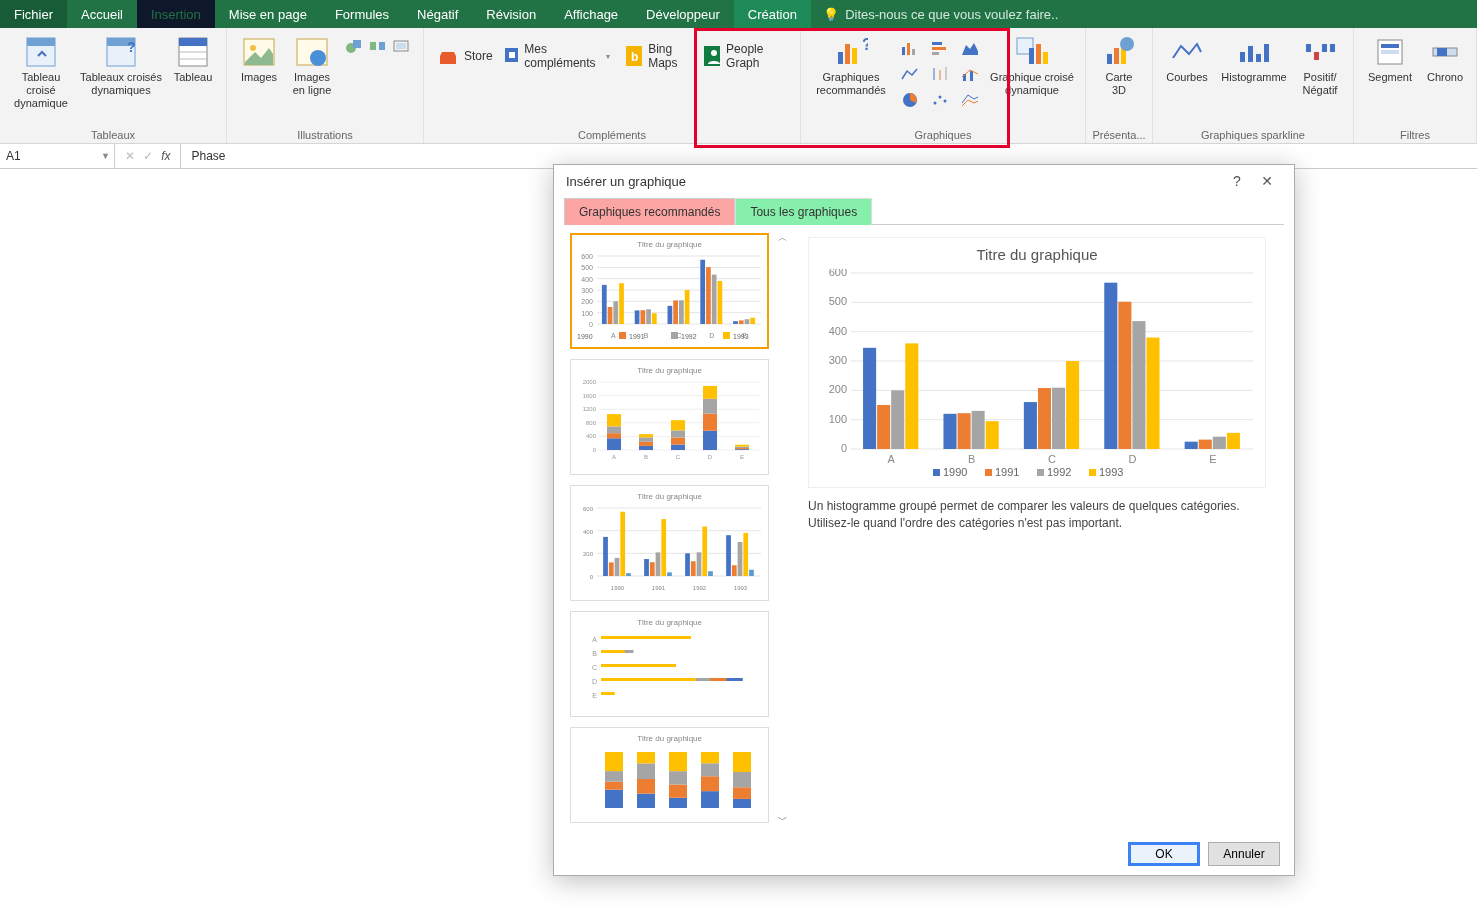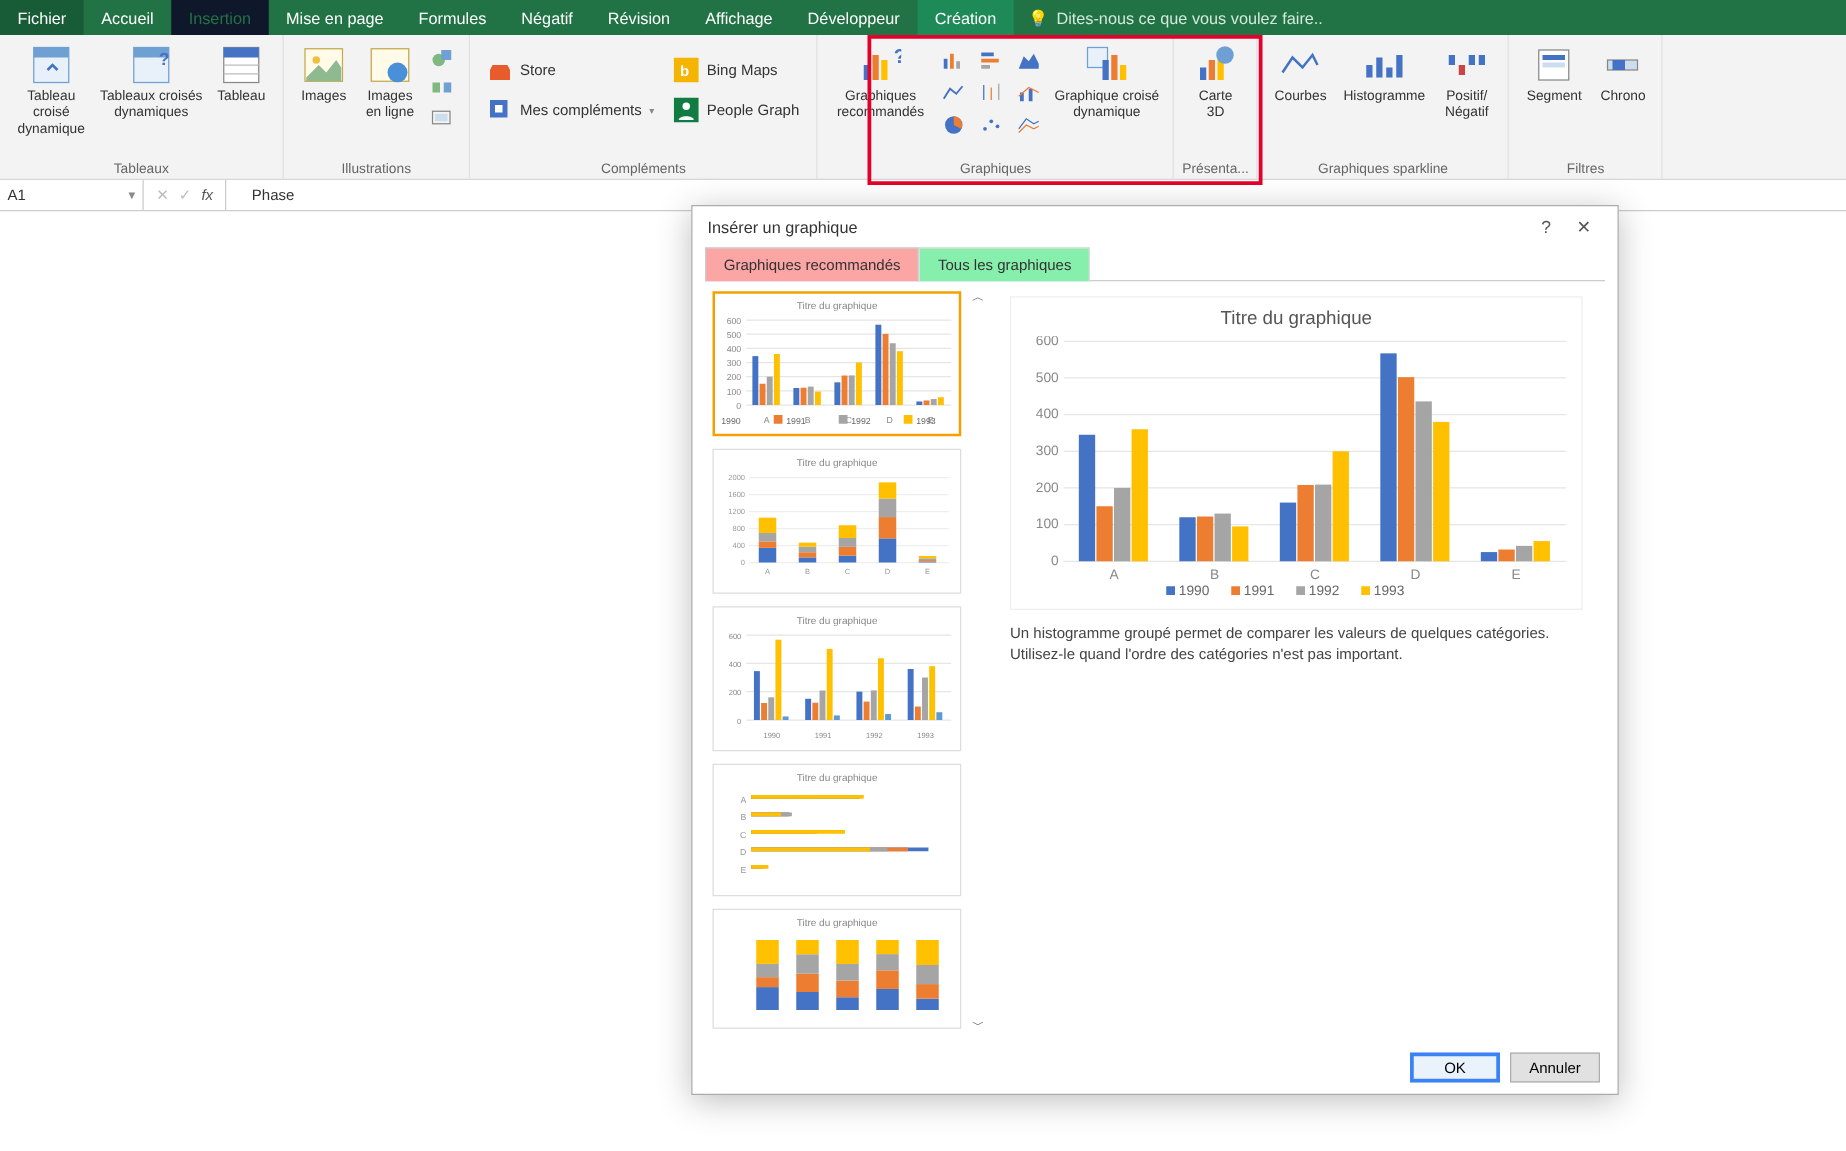--- a/index.html
+++ b/index.html
@@ -9,31 +9,31 @@
 .ribbon-tabs .tab.active{background:#0f172a;color:#217346}
 .ribbon-tabs .tell{flex:1;display:flex;align-items:center;padding-left:12px;color:#d4e9dc;font-size:13px}
 .ribbon-tabs .bulb{margin-right:6px}
 .ribbon{background:#f3f3f3;border-bottom:1px solid #d6d6d6;height:115px;display:flex}
 .group{display:flex;flex-direction:column;align-items:center;padding:3px 6px 2px;border-right:1px solid #e1e1e1}
 .group-items{display:flex;align-items:flex-start;flex:1}
 .group-label{font-size:11px;color:#666;padding-top:3px}
 .big-btn{display:flex;flex-direction:column;align-items:center;justify-content:flex-start;width:66px;padding:4px 2px 0;text-align:center;height:86px;cursor:pointer}
 .big-btn .lbl{font-size:11px;line-height:13px;margin-top:2px}
 .ico{width:34px;height:34px;display:flex;align-items:center;justify-content:center}
-.small-stack{display:flex;flex-direction:column;gap:2px;padding:4px 4px 0}
+.small-stack{display:flex;flex-direction:row;gap:2px;padding:4px 4px 0}
 .small-btn{display:flex;align-items:center;gap:6px;height:22px;padding:0 4px;cursor:pointer;font-size:12px}
 .mini{width:22px;height:22px;display:flex;align-items:center;justify-content:center;cursor:pointer}
 .chart-grid{display:grid;grid-template-columns:repeat(3,30px);grid-template-rows:repeat(3,26px);gap:0 0;padding-top:4px}
 .chart-grid .mini{width:30px;height:26px}
 .redbox{position:absolute;border:3px solid #e4002b;pointer-events:none}
 .formula-bar{height:24px;display:flex;align-items:center;border-bottom:1px solid #ccc;background:#fff}
 .name-box{width:102px;border-right:1px solid #ccc;height:24px;display:flex;align-items:center;padding:0 6px;position:relative}
 .name-box .dd{position:absolute;right:4px;color:#888;font-size:9px}
 .fb-icons{display:flex;align-items:center;gap:8px;padding:0 10px;color:#bbb;border-right:1px solid #ccc;height:24px}
-.fb-input{flex:1;padding:0 20px;height:24px;display:flex;align-items:center}
+.fb-input{flex:1;padding:0 10px;height:24px;display:flex;align-items:center}
 .sheet{position:relative;flex:1;overflow:hidden;user-select:none}
 .dialog{position:absolute;background:#fff;border:1px solid #ababab;box-shadow:0 5px 25px rgba(0,0,0,.25);display:flex;flex-direction:column}
 .dlg-title{height:32px;display:flex;align-items:center;padding:0 12px;font-size:13px}
 .dlg-title .sp{flex:1}
 .dlg-title .wbtn{width:30px;height:30px;display:flex;align-items:center;justify-content:center;color:#555;cursor:pointer;font-size:14px}
 .dlg-tabs{display:flex;padding:0 10px}
 .dlg-tab{padding:6px 14px;border:1px solid #ccc;border-bottom:none;background:#fca5a5;font-size:12px;position:relative;top:1px;cursor:pointer}
 .dlg-tab.inactive{background:#86efac;border-color:#ddd}
 .dlg-body{flex:1;border-top:1px solid #ccc;margin:0 10px;display:flex;overflow:hidden}
 .thumbs{width:218px;padding:8px 6px;overflow-y:auto;display:flex;flex-direction:column;gap:10px;position:relative}

